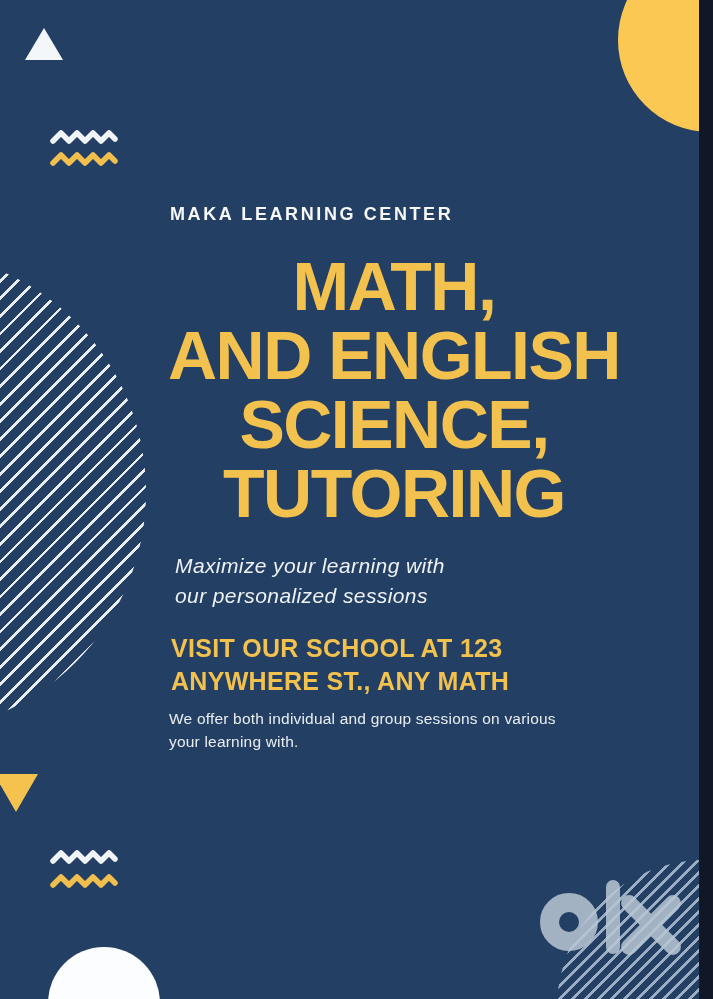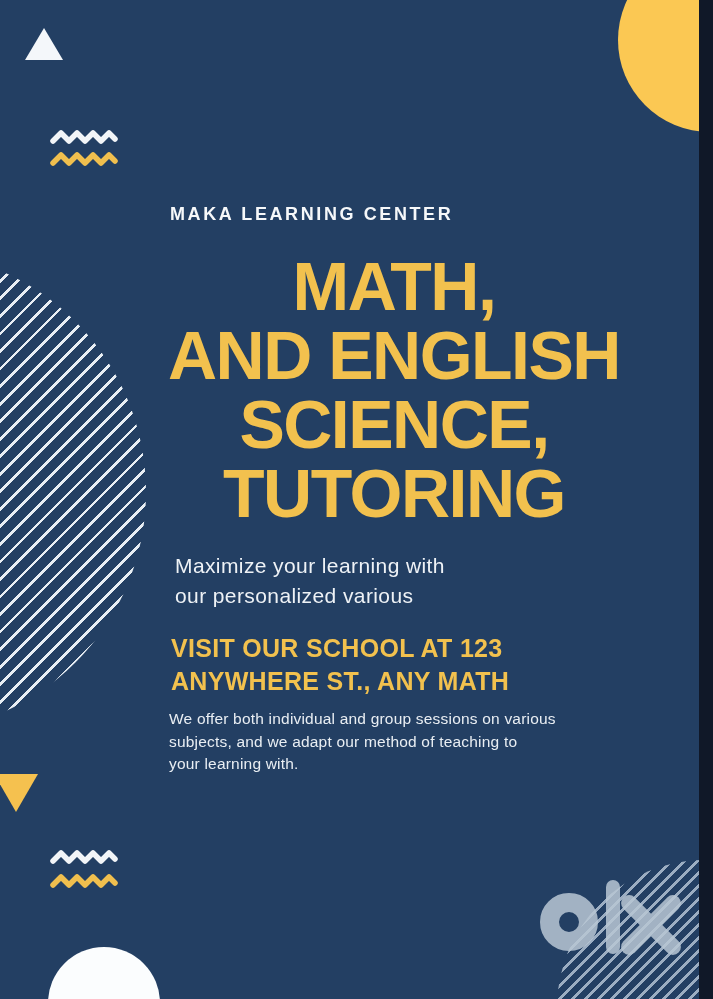--- a/index.html
+++ b/index.html
@@ -129,20 +129,21 @@
     letter-spacing: -1.5px;
     line-height: 69px;
     white-space: nowrap;
     text-align: center;
   }
   .subtitle {
     position: absolute;
     left: 175px; top: 551px;
     color: #eef2f6;
     font-size: 21px;
+    font-style: italic;
     letter-spacing: 0.4px;
     line-height: 30px;
   }
   .address {
     position: absolute;
     left: 171px; top: 632px;
     color: #f2c14e;
     font-size: 25px;
     font-weight: bold;
     letter-spacing: 0.3px;
@@ -200,27 +201,26 @@
 
   <div class="title">
     <div>MATH,</div>
     <div>AND ENGLISH</div>
     <div>SCIENCE,</div>
     <div>TUTORING</div>
   </div>
 
   <div class="subtitle">
     <div>Maximize your learning with</div>
-    <div>our personalized various</div>
+    <div>our personalized sessions</div>
   </div>
 
   <div class="address">
     <div>VISIT OUR SCHOOL AT 123</div>
     <div>ANYWHERE ST., ANY MATH</div>
   </div>
 
   <div class="body-text">
     <div>We offer both individual and group sessions on various</div>
-    <div>subjects, and we adapt our method of teaching to</div>
     <div>your learning with.</div>
   </div>
 
 </div>
 
 </body></html>

